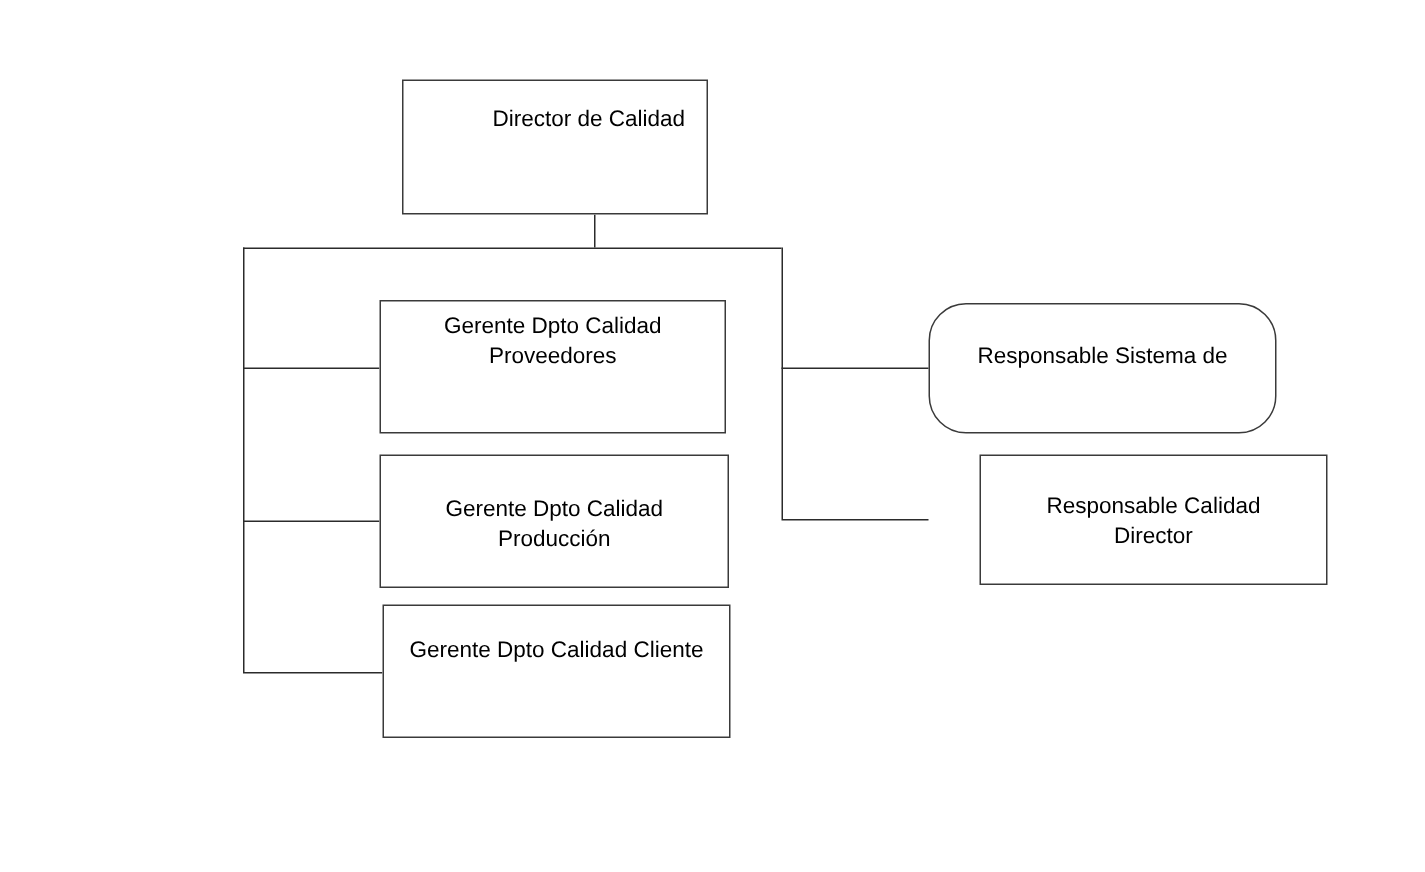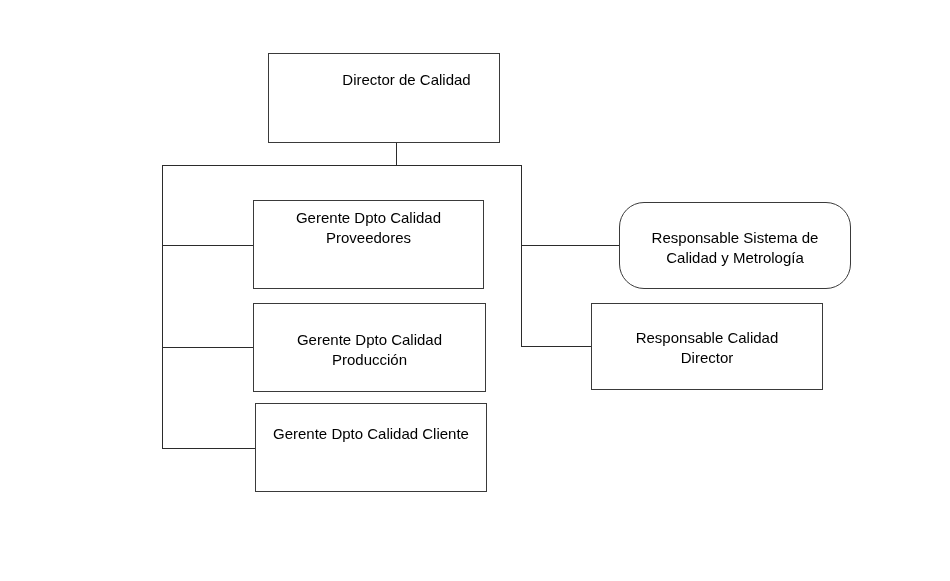--- a/index.html
+++ b/index.html
@@ -21,26 +21,26 @@
     flex-direction: column;
     align-items: center;
     text-align: center;
     font-size: 15px;
     line-height: 20px;
   }
   .node-line { white-space: nowrap; }
   .seg { position: absolute; background: var(--line, #2b2b2b); }
 
   
-  .node-director    { left: 268px; top:  53px; width: 232px; height: 90px; padding-top: 16px; padding-left: 45px; }
+  .node-director    { left: 268px; top:  53px; width: 204px; height: 90px; padding-top: 16px; padding-left: 45px; }
   .node-proveedores { left: 253px; top: 200px; width: 231px; height: 89px; padding-top: 7px;  }
   .node-produccion  { left: 253px; top: 303px; width: 233px; height: 89px; padding-top: 26px; }
   .node-cliente     { left: 255px; top: 403px; width: 232px; height: 89px; padding-top: 20px; }
   .node-sistema     { left: 619px; top: 202px; width: 232px; height: 87px; padding-top: 25px; border-radius: 25px; }
-  .node-proyectos   { left: 591px; top: 303px; width: 232px; height: 87px; padding-top: 24px; }
+  .node-proyectos   { left: 653px; top: 303px; width: 232px; height: 87px; padding-top: 24px; }
 
   
   .seg-root-drop  { left: 396px; top: 143px; width: 1px;   height: 22px;  }
   .seg-rail-top   { left: 162px; top: 165px; width: 359px; height: 1px;   }
   .seg-rail-left  { left: 162px; top: 165px; width: 1px;   height: 283px; }
   .seg-rail-right { left: 521px; top: 165px; width: 1px;   height: 181px; }
   .seg-stub-l1    { left: 162px; top: 245px; width: 91px;  height: 1px;   }
   .seg-stub-l2    { left: 162px; top: 347px; width: 91px;  height: 1px;   }
   .seg-stub-l3    { left: 162px; top: 448px; width: 93px;  height: 1px;   }
   .seg-stub-r1    { left: 521px; top: 245px; width: 98px;  height: 1px;   }
@@ -74,21 +74,20 @@
     <div class="node-line">Gerente Dpto Calidad</div>
     <div class="node-line">Producción</div>
   </div>
 
   <div class="node node-cliente">
     <div class="node-line">Gerente Dpto Calidad Cliente</div>
   </div>
 
   <div class="node node-sistema">
     <div class="node-line">Responsable Sistema de</div>
-    <div class="node-line">Calidad y Metrología</div>
   </div>
 
   <div class="node node-proyectos">
     <div class="node-line">Responsable Calidad</div>
     <div class="node-line">Director</div>
   </div>
 
 </div>
 
 </body></html>

